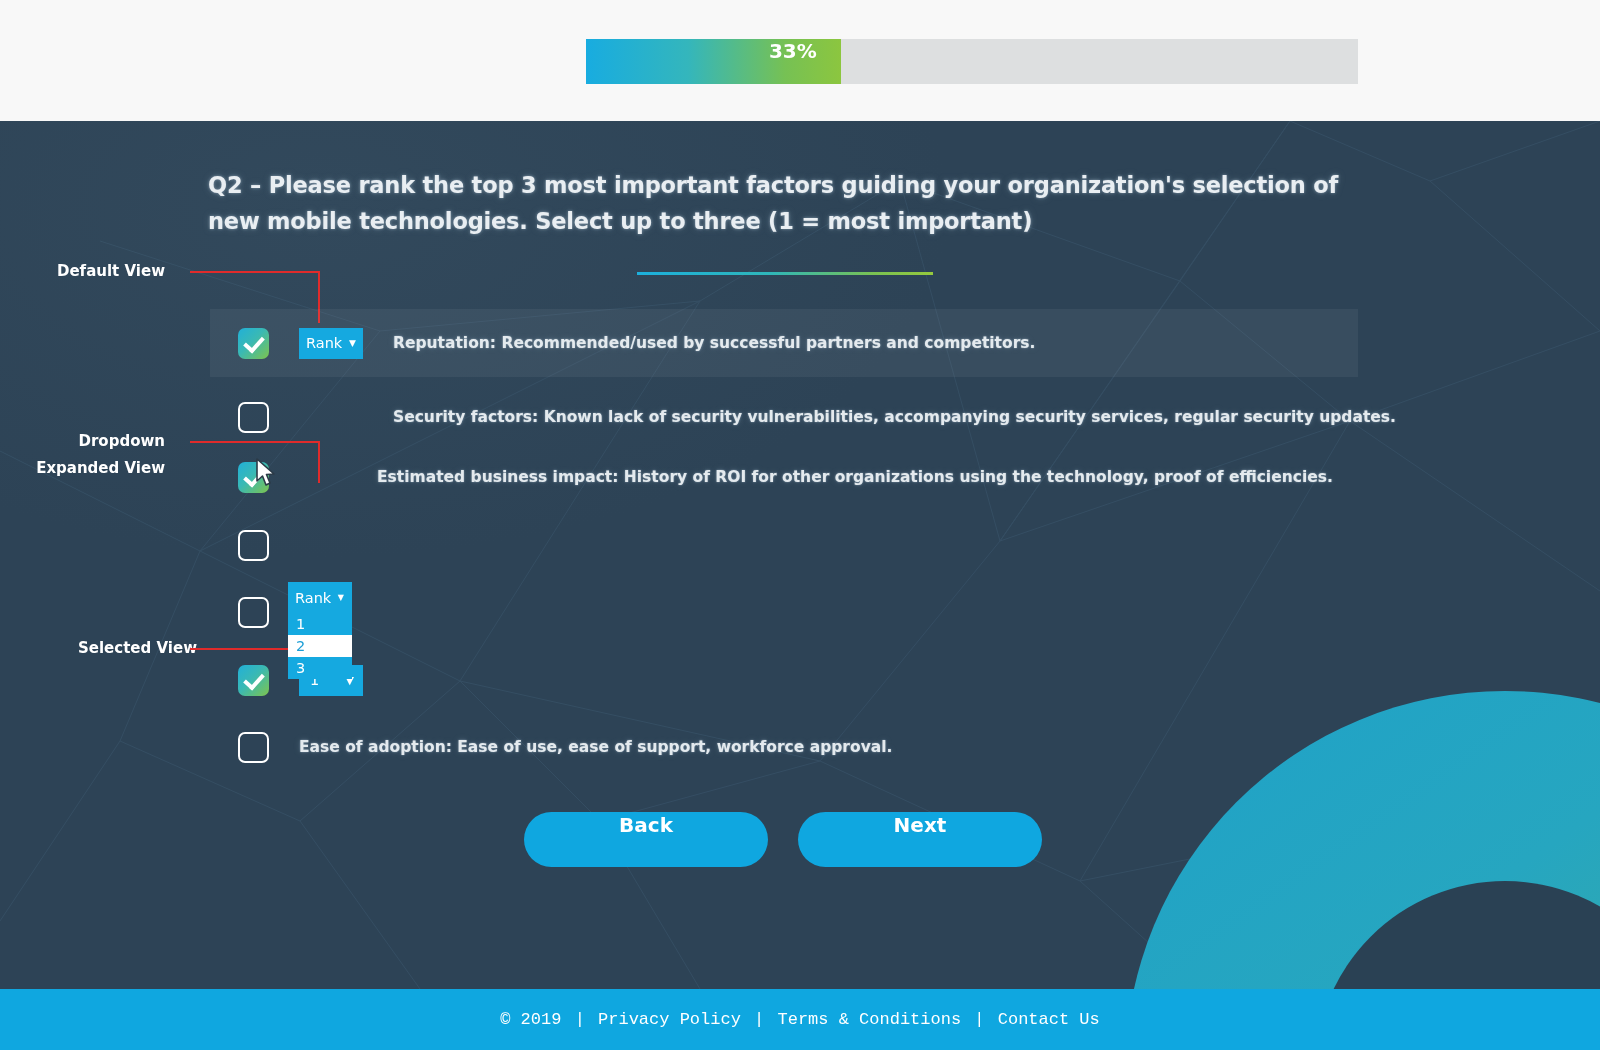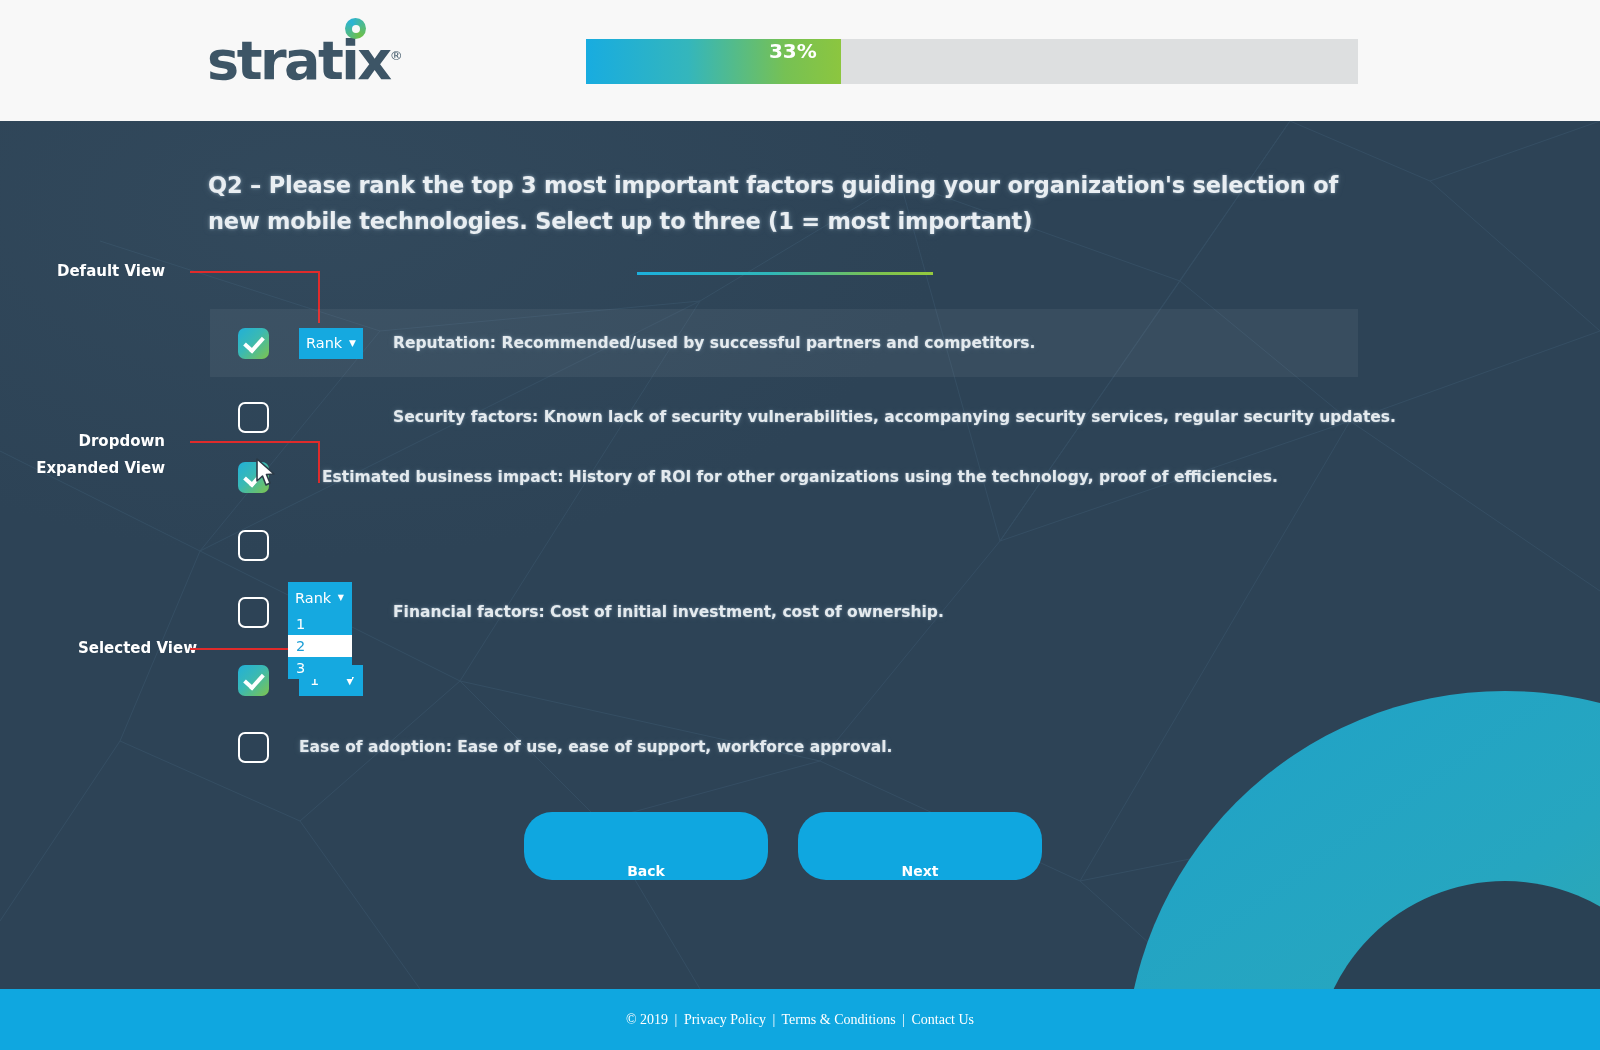--- a/index.html
+++ b/index.html
@@ -316,69 +316,63 @@
     top: 337px;
     width: 22px;
     height: 30px;
     z-index: 40;
     pointer-events: none;
   }
 
   
   .btn {
     position: absolute;
-    height: 68px;
+    height: 55px;
     border-radius: 28px;
     background: #0fa7e0;
     color: #ffffff;
     font-family: "DejaVu Sans", sans-serif;
-    font-size: 14px;
+    font-size: 20px;
     font-weight: bold;
     display: flex;
-    align-items: flex-end;
+    align-items: flex-start;
     justify-content: center;
     border: none;
     cursor: pointer;
   }
   .btn-back { left: 524px; top: 691px; width: 244px; }
   .btn-next { left: 798px; top: 691px; width: 244px; }
 
   
   .footer {
     position: absolute;
     left: 0;
     top: 989px;
     width: 1600px;
     height: 61px;
     background: #0fa7e0;
     display: flex;
     align-items: center;
     justify-content: center;
   }
   .footer-inner {
-    font-family: Liberation Serif, serif;
-    font-size: 14px;
+    font-family: Liberation Mono, monospace;
+    font-size: 17px;
     color: #ffffff;
   }
   .footer-inner a {
     color: #ffffff;
     text-decoration: none;
   }
   .footer-sep { padding: 0 3px; }
 </style>
 </head>
 <body>
 
 <div class="header">
-  <div class="logo-wrap">
-    <span class="logo-text">
-      <span>stratix</span><span class="logo-tm">®</span>
-      <span class="logo-dot"></span>
-    </span>
-  </div>
 
   <div class="progress-outer">
     <div class="progress-fill" id="progress-fill" style="width: 33%;">
       <span class="progress-label">33%</span>
     </div>
   </div>
 </div>
 
 <div class="canvas">
 
@@ -443,30 +437,29 @@
       <span class="opt-text">Reputation: Recommended/used by successful partners and competitors.</span>
     </div>
 
     <div class="opt-row" style="top:276px;">
       <span class="chk empty"></span>
       <span class="opt-text" style="margin-left:124px;">Security factors: Known lack of security vulnerabilities, accompanying security services, regular security updates.</span>
     </div>
 
     <div class="opt-row" style="top:336px;">
       <span class="chk checked"></span>
-      <span class="opt-text" style="margin-left:53px;">Estimated business impact: History of ROI for other organizations using the technology, proof of efficiencies.</span>
+      <span class="opt-text" style="margin-left:108px;">Estimated business impact: History of ROI for other organizations using the technology, proof of efficiencies.</span>
     </div>
 
     <div class="opt-row" style="top:404px;">
       <span class="chk empty"></span>
     </div>
 
     <div class="opt-row" style="top:471px;">
       <span class="chk empty"></span>
-      <span class="opt-text" style="margin-left:124px;">Financial factors: Cost of initial investment, cost of ownership.</span>
     </div>
 
     <div class="opt-row" style="top:539px;">
       <span class="chk checked"></span>
       <span class="rank-sel num">
         <span>1</span>
         <span class="caret">▼</span>
       </span>
     </div>
 

